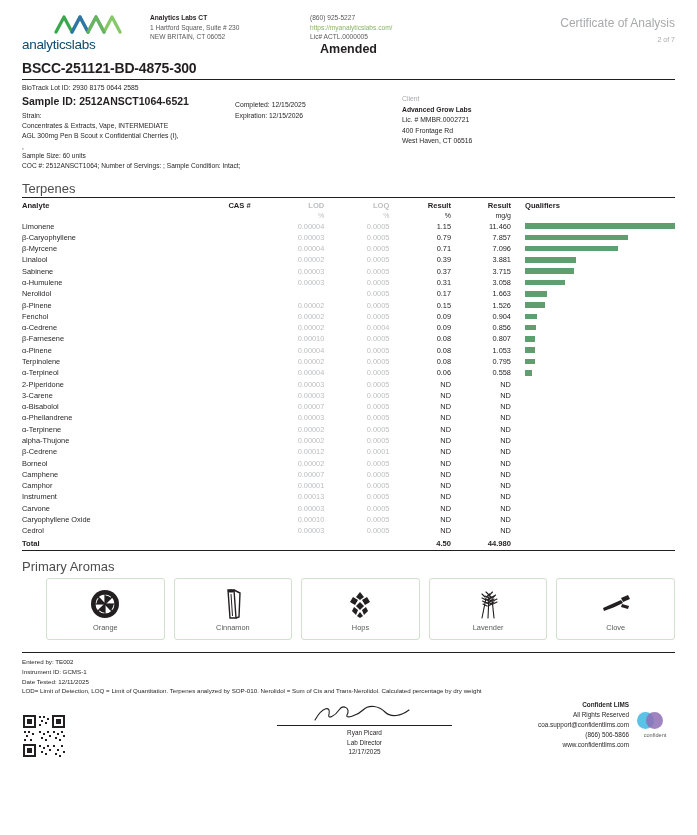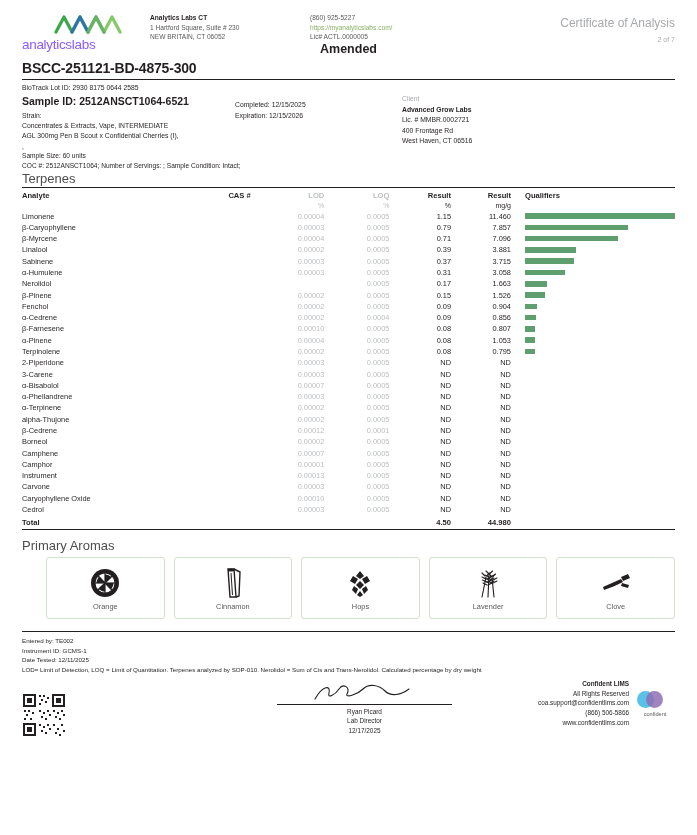--- a/index.html
+++ b/index.html
@@ -12,21 +12,21 @@
     font-size:8px;
     position:relative;
     overflow:hidden;
   }
   .page { position:relative; width:697px; height:835px; padding:0 22px; }
 
   
   .header { display:flex; align-items:flex-start; padding-top:10px; position:relative; }
   .brand { width:128px; padding-top:2px; }
   .brand .logomark { display:flex; align-items:flex-end; height:22px; margin-left:32px; }
-  .brand .logotype { font-size:13.5px; letter-spacing:-0.3px; color:#8b5cf6; margin-top:3px; }
+  .brand .logotype { font-size:13.5px; letter-spacing:-0.3px; color:#0c4a6e; margin-top:3px; }
   .brand .logotype b { font-weight:normal; }
 
   .labinfo { width:160px; font-size:6.6px; line-height:1.45; color:#58595b; padding-top:3px; }
   .labinfo .l1 { font-weight:bold; color:#231f20; }
   .contact { width:200px; font-size:6.6px; line-height:1.45; color:#58595b; padding-top:3px; }
   .contact a { color:#8ab46b; text-decoration:none; }
   .contact .lic { color:#58595b; }
 
   .coa-title { position:absolute; right:0; top:16px; font-size:12px; color:#a7a9ac; }
   .pageno { position:absolute; right:0; top:36px; font-size:7px; color:#a7a9ac; }
@@ -40,21 +40,21 @@
   .meta .lot { margin-bottom:1px; }
   .meta .sampleid { font-size:10.5px; font-weight:bold; margin:1px 0 1px 0; }
   .meta .desc { width:330px; }
   .meta .small { font-size:6.6px; }
   .col-completed { position:absolute; left:213px; top:17px; font-size:6.8px; line-height:1.6; }
   .col-client { position:absolute; left:380px; top:11px; font-size:6.8px; line-height:1.55; }
   .col-client .lbl { color:#a7a9ac; }
   .col-client .b { font-weight:bold; }
 
   
-  .section-title { font-size:13px; color:#4d4d4d; }
+  .section-title { font-size:13px; color:#4d4d4d; margin-top:10px; }
   .rule { border:0; border-top:1px solid #231f20; margin:1px 0 0 0; }
 
   
   table.terp { width:100%; border-collapse:collapse; font-size:7.4px; }
   table.terp th { font-weight:bold; font-size:7.6px; text-align:right; padding:3px 0 1px 0; }
   table.terp th.analyte { text-align:left; }
   table.terp th.cas { text-align:right; padding-right:8px;}
   table.terp th.lod, table.terp th.loq { color:#bcbec0; }
   table.terp th.qual { text-align:left; padding-left:14px; }
   table.terp td { padding:1.15px 0; text-align:right; }
@@ -343,20 +343,31 @@
         </tr>
         <tr>
           <td class="analyte">Terpinolene</td>
           <td></td>
           <td class="lod">0.00002</td>
           <td class="loq">0.0005</td>
           <td>0.08</td>
           <td>0.795</td>
           <td class="bar-cell">
             <span class="bar" style="width:10.350000000000001px;background:#5f9e6e"></span>
+          </td>
+        </tr>
+        <tr>
+          <td class="analyte">α-Terpineol</td>
+          <td></td>
+          <td class="lod">0.00004</td>
+          <td class="loq">0.0005</td>
+          <td>0.06</td>
+          <td>0.558</td>
+          <td class="bar-cell">
+            <span class="bar" style="width:7.3500000000000005px;background:#5f9e6e"></span>
           </td>
         </tr>
         <tr>
           <td class="analyte">2-Piperidone</td>
           <td></td>
           <td class="lod">0.00003</td>
           <td class="loq">0.0005</td>
           <td>ND</td>
           <td>ND</td>
           <td class="bar-cell"></td>

